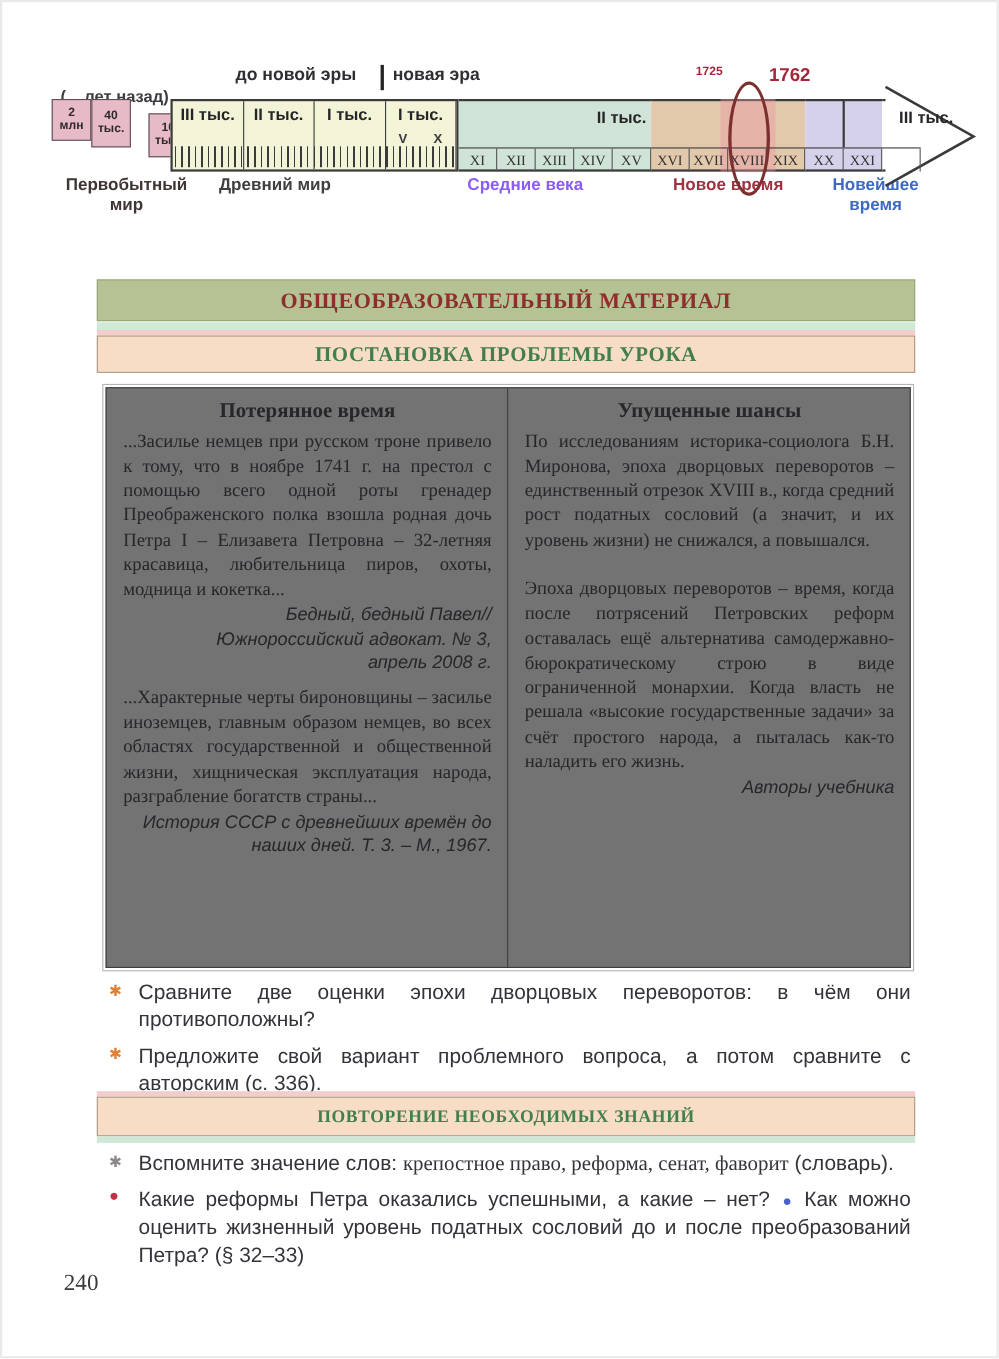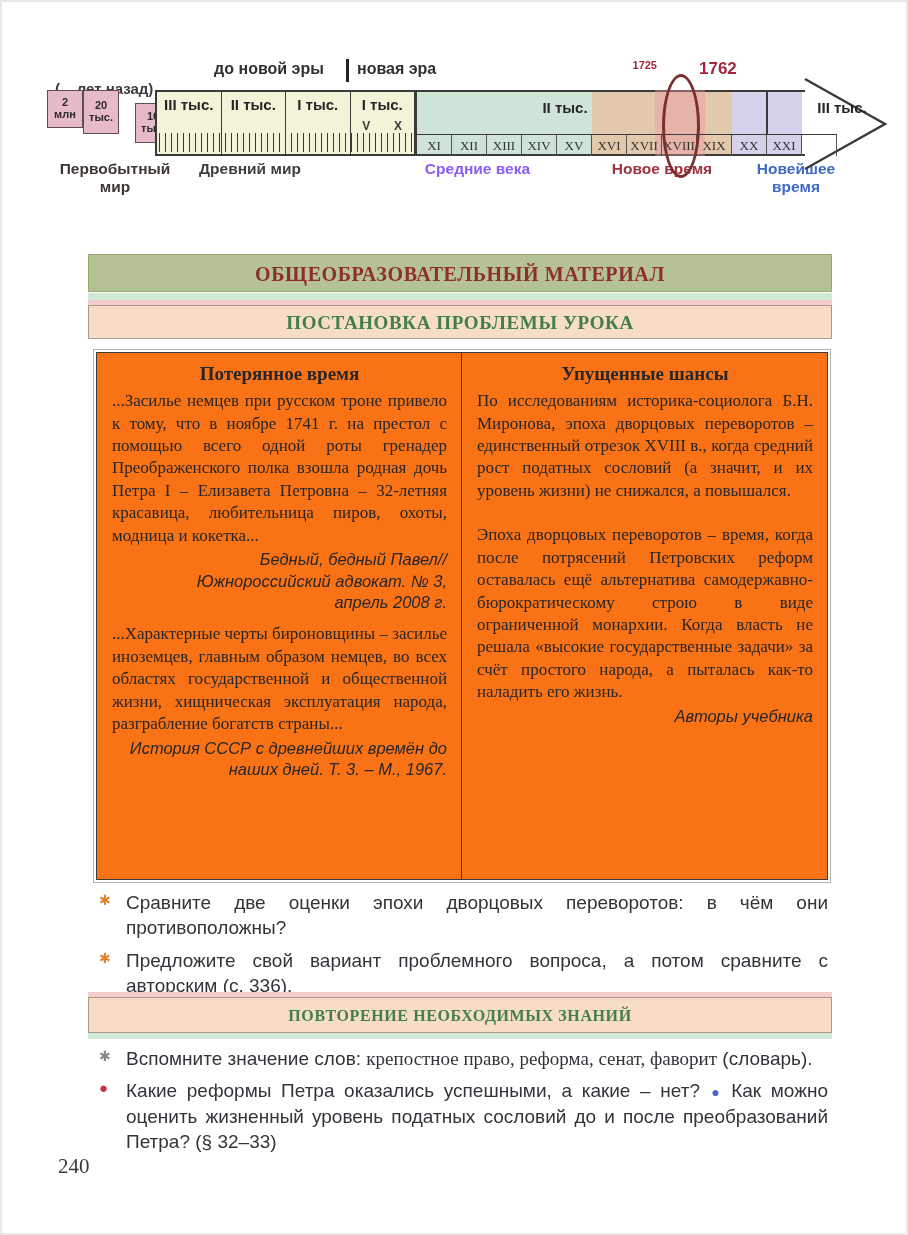--- a/index.html
+++ b/index.html
@@ -67,21 +67,21 @@
   .strip-pink2{top:300px;height:5px;background:#f3cccb;}
   .banner-peach1{top:305px;height:34px;line-height:34px;background:#f7ddc6;border:1px solid #ab9a89;
                  color:#437e4e;font-size:19px;}
   .strip-pink3{top:992px;height:5px;background:#f3cccb;}
   .banner-peach2{top:997px;height:36px;line-height:36px;background:#f7ddc6;border:1px solid #ab9a89;
                  color:#437e4e;font-size:16px;}
   .strip-mint3{top:1033px;height:6px;background:#cfe9d6;}
   
   .cmp{position:absolute;left:96px;top:352px;width:732px;height:528px;box-sizing:border-box;
        border:1.5px solid #3c3c3c;outline:1px solid #b4b4b4;outline-offset:2px;
-       display:flex;background:#f97316;overflow:hidden;
+       display:flex;background:#737373;overflow:hidden;
        font-family:"Liberation Serif",serif;font-size:17px;line-height:1.32;color:#26262b;}
   .cmp-col{width:50%;box-sizing:border-box;padding:7px 14px 6px 15px;}
   .cmp-col.left{border-right:1.5px solid #3c3c3c;}
   .cmp-h{text-align:center;font-weight:bold;font-size:19px;margin:1px 0 4px 0;}
   .cmp p{margin:0 0 2px 0;text-align:justify;}
   .cite{font-family:"Liberation Sans",sans-serif;font-style:italic;font-size:16.5px;
         text-align:right;margin:2px 0 10px 0;line-height:1.3;}
   .cite.narrow{max-width:86%;margin-left:auto;}
   .gap{height:20px;}
   
@@ -113,21 +113,21 @@
       <span class="tl-1725">1725</span>
       <span class="tl-1762">1762</span>
     </div>
 
     <div class="tl-band">
       <div class="pinkblock pb1">
         <span>2</span>
         <span>млн</span>
       </div>
       <div class="pinkblock pb2">
-        <span>20</span>
+        <span>40</span>
         <span>тыс.</span>
       </div>
       <div class="pinkblock pb3">
         <span>10</span>
         <span>тыс.</span>
       </div>
 
       <div class="ycells">
         <div class="ycell">III тыс.</div>
         <div class="ycell">II тыс.</div>

